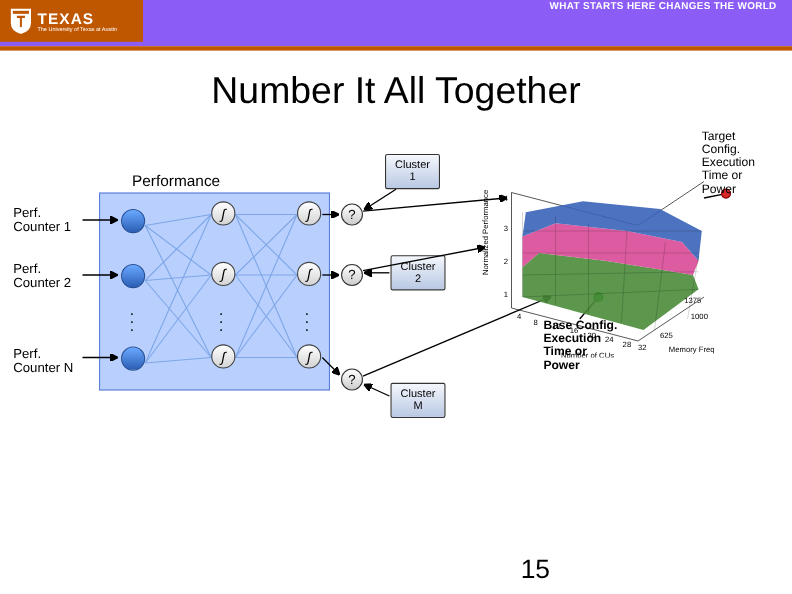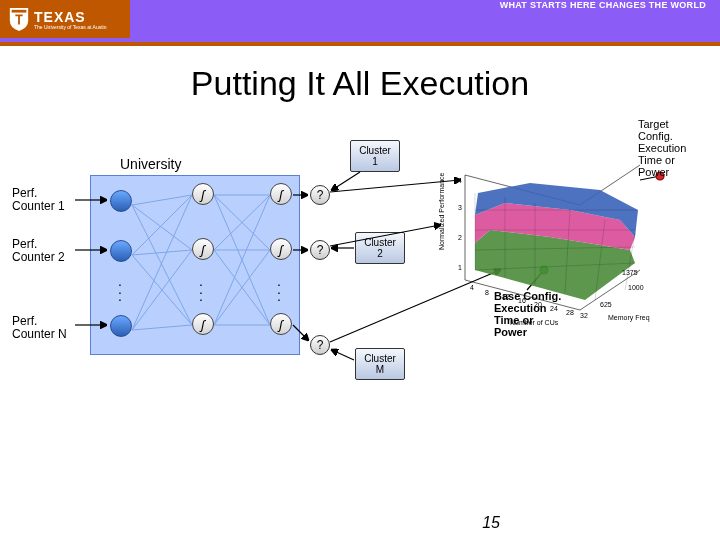--- a/index.html
+++ b/index.html
@@ -170,22 +170,21 @@
     height: 170px;
   }
   .axis-text {
     font-size: 7px;
     fill: #000;
   }
   .footer-num {
     position: absolute;
     bottom: 8px;
     right: 220px;
-    font-size: 16px;
-    font-style: italic;
+    font-size: 24px;
   }
   .conn {
     position: absolute;
     stroke: #7ea6e6;
     stroke-width: 1;
     fill: none;
   }
   .conn2 {
     position: absolute;
     stroke: #000;
@@ -206,33 +205,33 @@
     </svg>
     <div>
       <div class="logo-text">TEXAS</div>
       <div class="logo-sub">The University of Texas at Austin</div>
     </div>
   </div>
   <div class="tagline">WHAT STARTS HERE CHANGES THE WORLD</div>
 </div>
 <div class="accent"></div>
 
-<div class="title">Putting It All Execution</div>
+<div class="title">Number It All Together</div>
 
 <div class="stage">
 
   <div class="perf-label" style="left:12px;top:57px;white-space:pre">Perf.
 Counter 1</div>
   <div class="perf-label" style="left:12px;top:108px;white-space:pre">Perf.
 Counter 2</div>
   <div class="perf-label" style="left:12px;top:185px;white-space:pre">Perf.
 Counter N</div>
 
   <div class="classifier-box"></div>
-  <div class="classifier-title">University</div>
+  <div class="classifier-title">Performance</div>
 
   <svg class="conn" style="left:0;top:0" width="400" height="260">
 
     <line x1="132" y1="75" x2="192" y2="65"></line>
       <line x1="132" y1="75" x2="192" y2="120"></line>
       <line x1="132" y1="75" x2="192" y2="195"></line>
     <line x1="132" y1="125" x2="192" y2="65"></line>
       <line x1="132" y1="125" x2="192" y2="120"></line>
       <line x1="132" y1="125" x2="192" y2="195"></line>
     <line x1="132" y1="200" x2="192" y2="65"></line>

